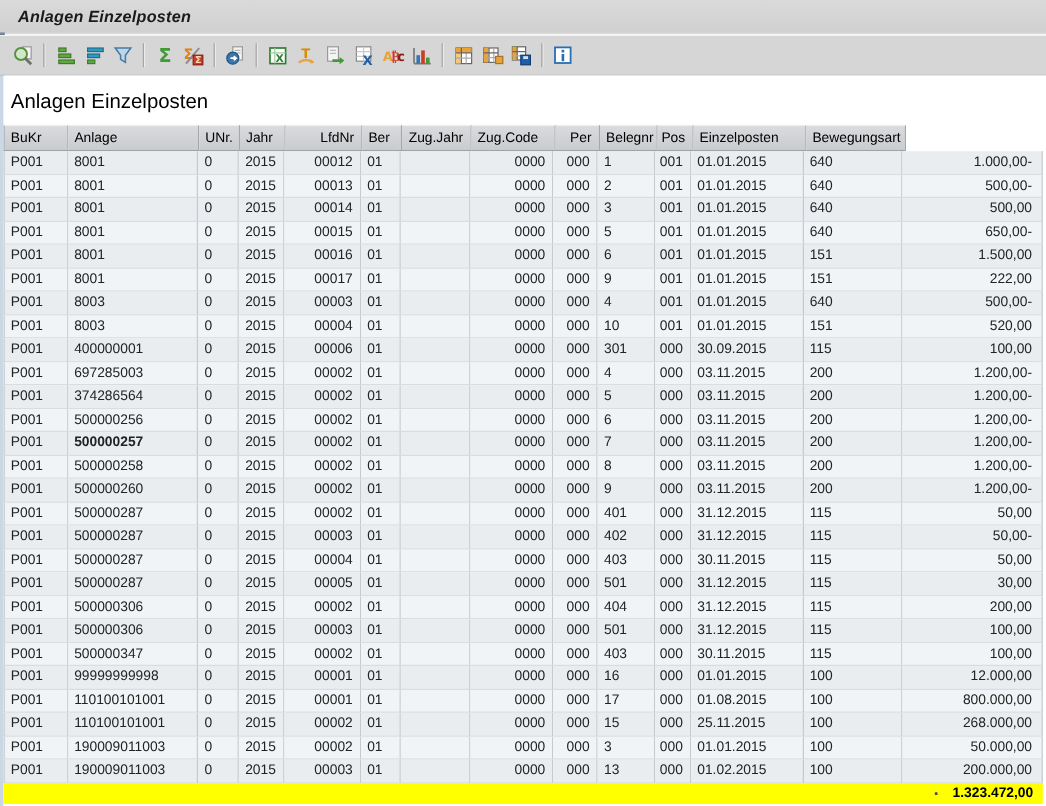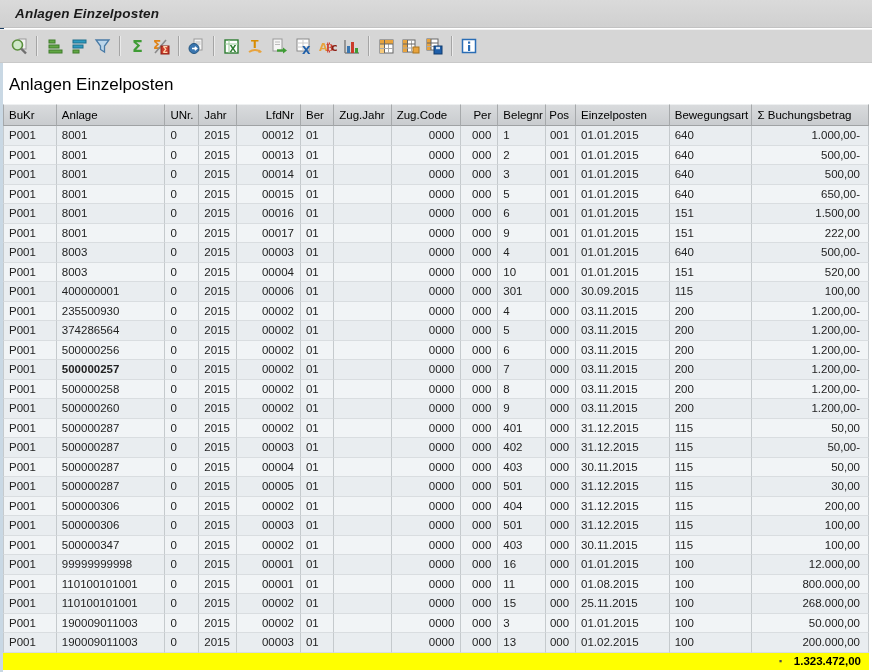--- a/index.html
+++ b/index.html
@@ -240,21 +240,20 @@
         <div class="hdr-cell al" style="width: 38px;">Jahr</div>
         <div class="hdr-cell ar" style="width: 64px;">LfdNr</div>
         <div class="hdr-cell al" style="width: 33px;">Ber</div>
         <div class="hdr-cell ar" style="width: 58px;">Zug.Jahr</div>
         <div class="hdr-cell al" style="width: 70px;">Zug.Code</div>
         <div class="hdr-cell ar" style="width: 37px;">Per</div>
         <div class="hdr-cell al" style="width: 48px;">Belegnr</div>
         <div class="hdr-cell ar" style="width: 30px;">Pos</div>
         <div class="hdr-cell al" style="width: 94px;">Einzelposten</div>
         <div class="hdr-cell al" style="width: 83px;">Bewegungsart</div>
-        <div class="hdr-cell al" style="width: 117px;">Σ Buchungsbetrag</div>
       </div>
     <div id="bodyrows">
         <div class="body-row row-a">
           <div class="body-cell al" style="width: 54px;">P001</div>
           <div class="body-cell al" style="width: 109px;">8001</div>
           <div class="body-cell al" style="width: 34px;">0</div>
           <div class="body-cell al" style="width: 38px;">2015</div>
           <div class="body-cell ar" style="width: 64px;">00012</div>
           <div class="body-cell al" style="width: 33px;">01</div>
           <div class="body-cell ar" style="width: 58px;"></div>
@@ -389,21 +388,21 @@
           <div class="body-cell ar" style="width: 70px;">0000</div>
           <div class="body-cell ar" style="width: 37px;">000</div>
           <div class="body-cell al" style="width: 48px;">301</div>
           <div class="body-cell ar" style="width: 30px;">000</div>
           <div class="body-cell al" style="width: 94px;">30.09.2015</div>
           <div class="body-cell al" style="width: 83px;">115</div>
           <div class="body-cell ar-big" style="width: 117px;">100,00</div>
         </div>
         <div class="body-row row-b">
           <div class="body-cell al" style="width: 54px;">P001</div>
-          <div class="body-cell al" style="width: 109px;">235500930</div>
+          <div class="body-cell al" style="width: 109px;">697285003</div>
           <div class="body-cell al" style="width: 34px;">0</div>
           <div class="body-cell al" style="width: 38px;">2015</div>
           <div class="body-cell ar" style="width: 64px;">00002</div>
           <div class="body-cell al" style="width: 33px;">01</div>
           <div class="body-cell ar" style="width: 58px;"></div>
           <div class="body-cell ar" style="width: 70px;">0000</div>
           <div class="body-cell ar" style="width: 37px;">000</div>
           <div class="body-cell al" style="width: 48px;">4</div>
           <div class="body-cell ar" style="width: 30px;">000</div>
           <div class="body-cell al" style="width: 94px;">03.11.2015</div>
@@ -621,21 +620,21 @@
         <div class="body-row row-b">
           <div class="body-cell al" style="width: 54px;">P001</div>
           <div class="body-cell al" style="width: 109px;">110100101001</div>
           <div class="body-cell al" style="width: 34px;">0</div>
           <div class="body-cell al" style="width: 38px;">2015</div>
           <div class="body-cell ar" style="width: 64px;">00001</div>
           <div class="body-cell al" style="width: 33px;">01</div>
           <div class="body-cell ar" style="width: 58px;"></div>
           <div class="body-cell ar" style="width: 70px;">0000</div>
           <div class="body-cell ar" style="width: 37px;">000</div>
-          <div class="body-cell al" style="width: 48px;">11</div>
+          <div class="body-cell al" style="width: 48px;">17</div>
           <div class="body-cell ar" style="width: 30px;">000</div>
           <div class="body-cell al" style="width: 94px;">01.08.2015</div>
           <div class="body-cell al" style="width: 83px;">100</div>
           <div class="body-cell ar-big" style="width: 117px;">800.000,00</div>
         </div>
         <div class="body-row row-a">
           <div class="body-cell al" style="width: 54px;">P001</div>
           <div class="body-cell al" style="width: 109px;">110100101001</div>
           <div class="body-cell al" style="width: 34px;">0</div>
           <div class="body-cell al" style="width: 38px;">2015</div>

